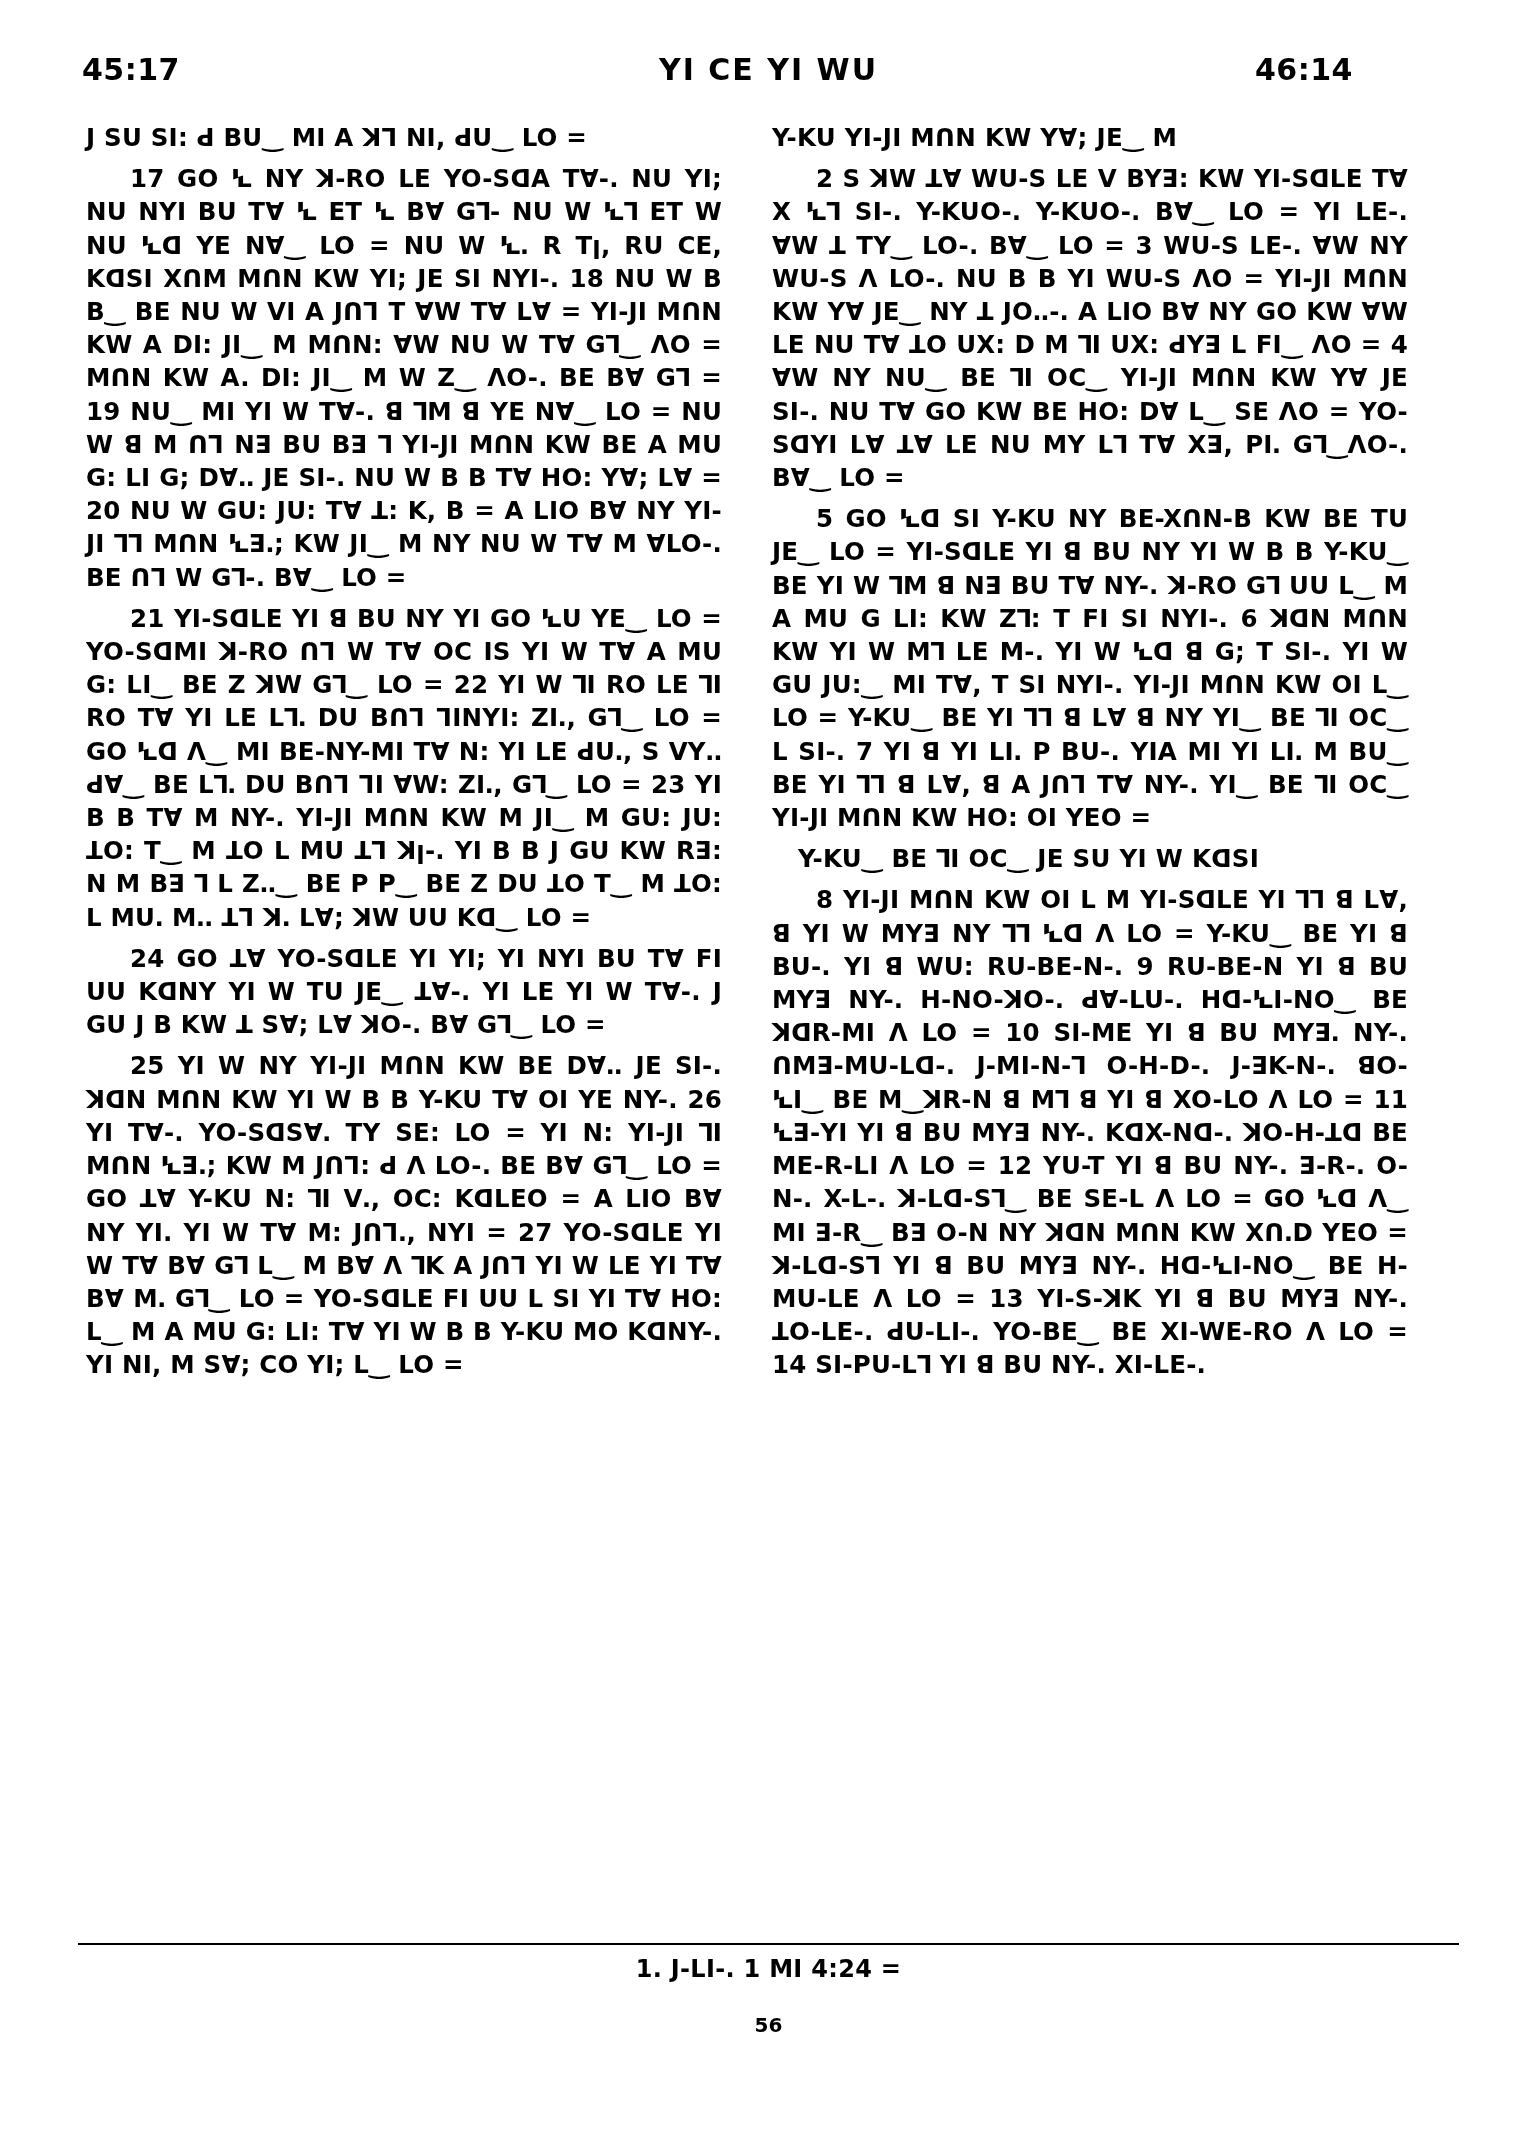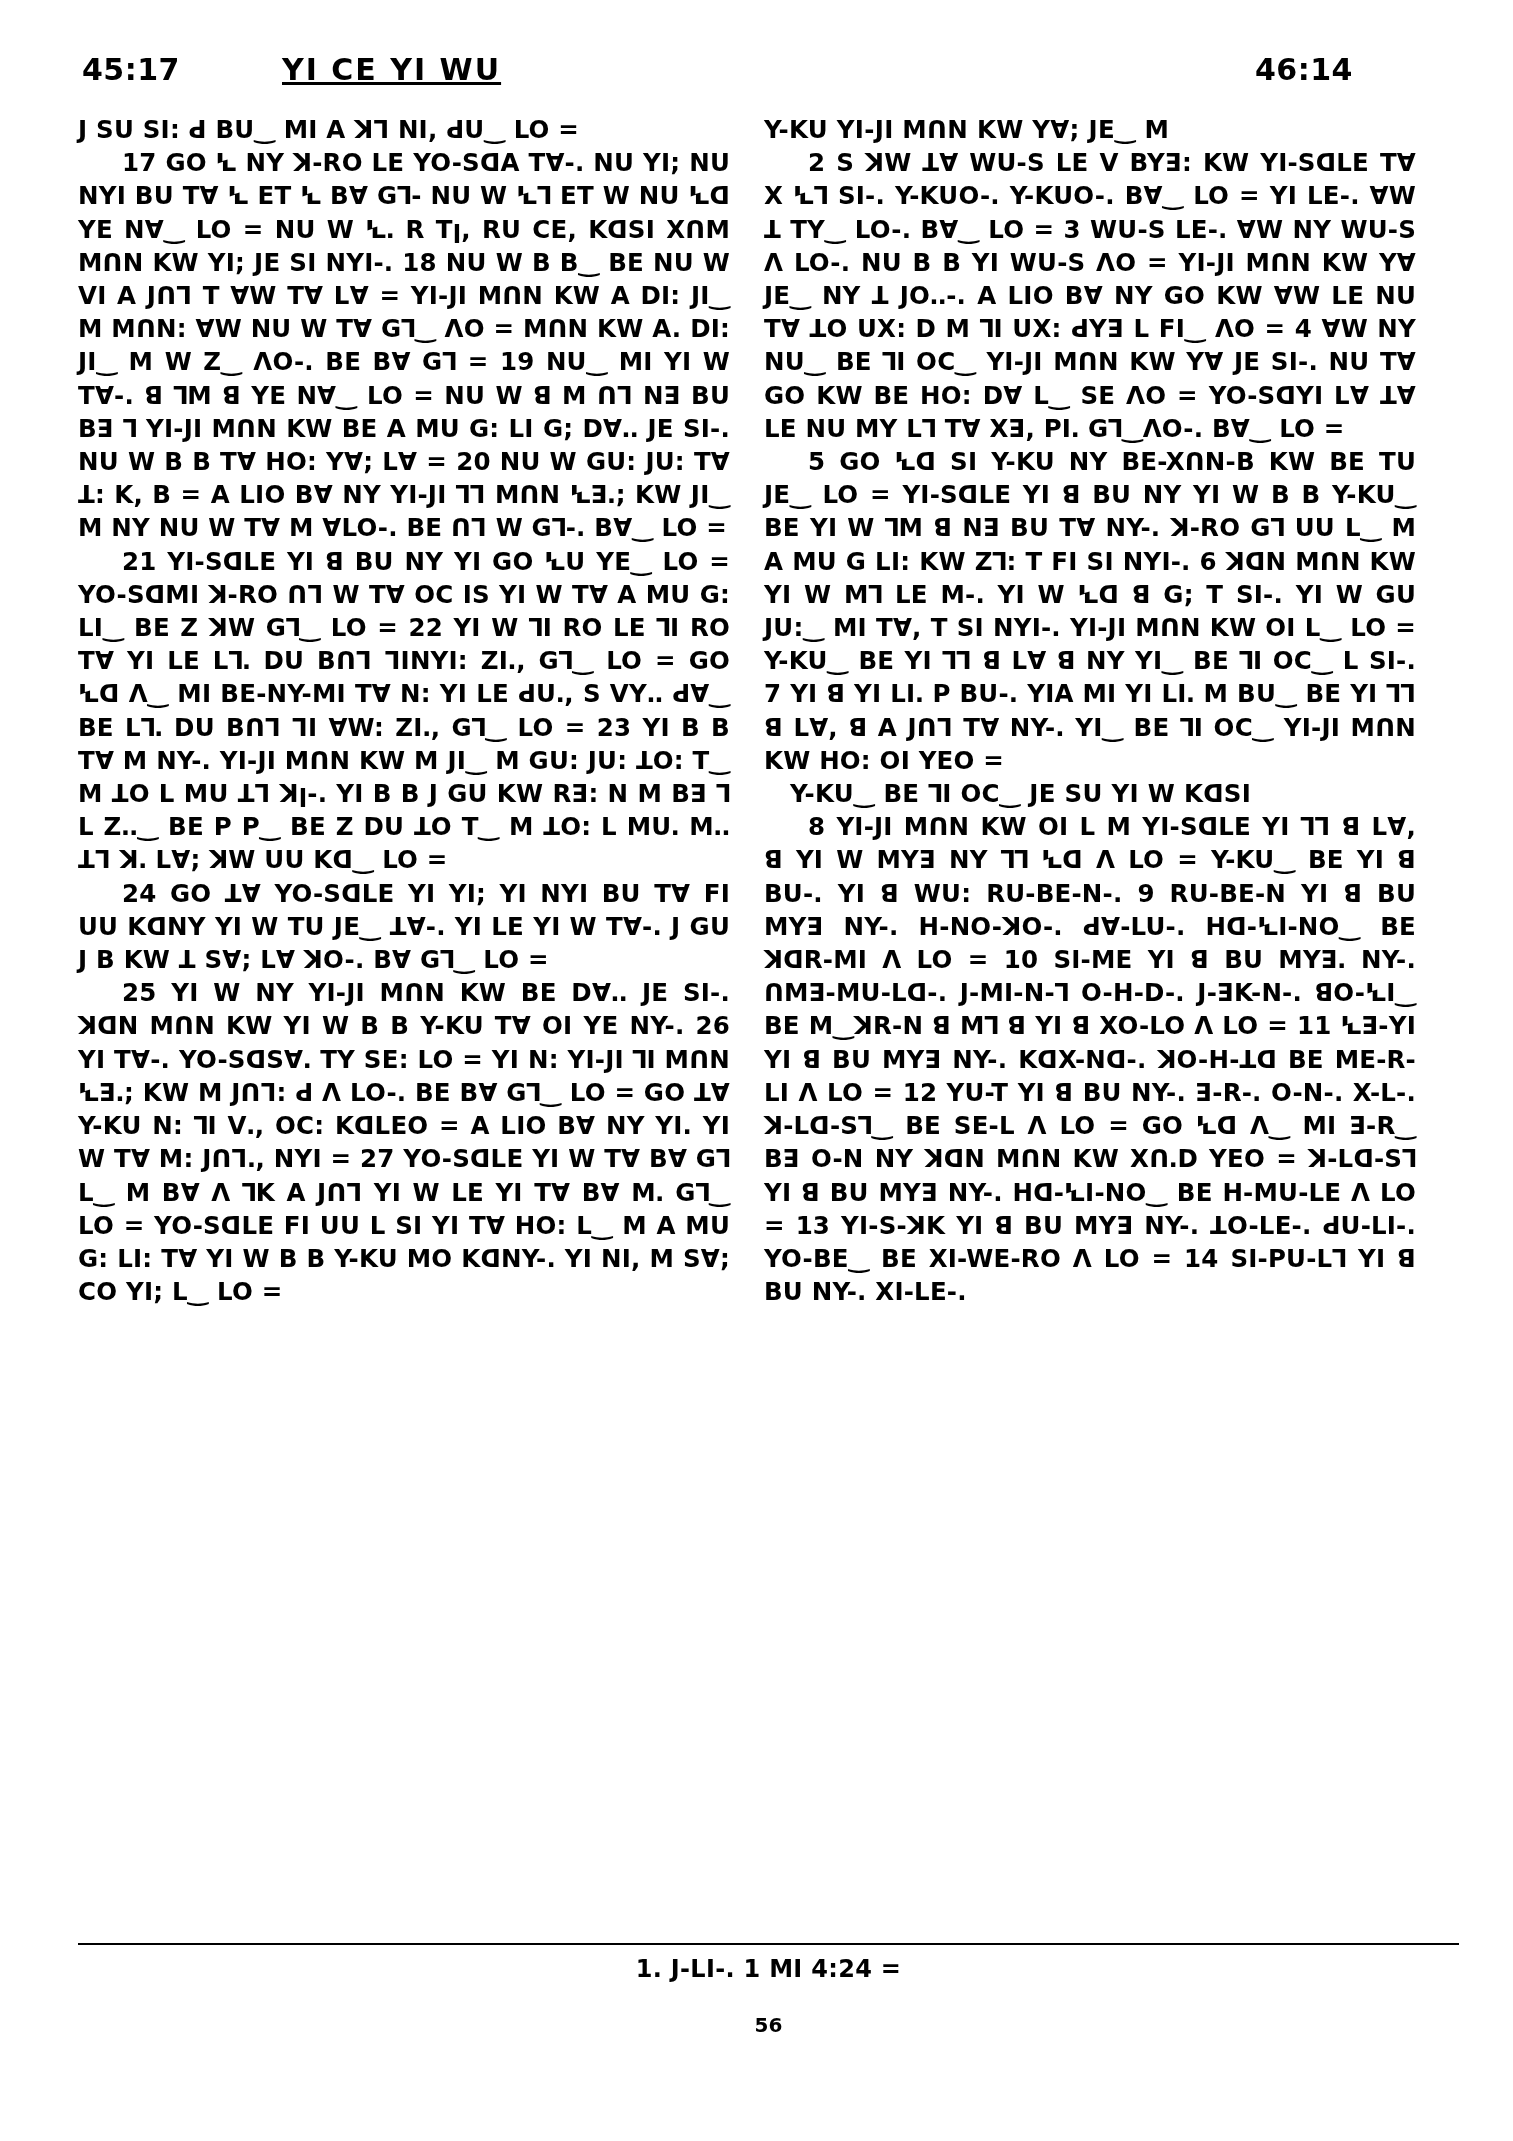--- a/index.html
+++ b/index.html
@@ -29,42 +29,41 @@
     align-items: baseline;
     justify-content: space-between;
     font-weight: bold;
     font-size: 30px;
     letter-spacing: 0.5px;
     padding: 0 4px;
     margin-bottom: 26px;
   }
   .running-head .rh-center {
     flex: 1;
-    text-align: left;
+    text-align: center;
     letter-spacing: 2px;
-    text-decoration: underline;
   }
   .running-head .rh-left { width: 200px; text-align: left; }
   .running-head .rh-right { width: 200px; text-align: left; }
 
   
   .columns {
     display: flex;
     gap: 34px;
     height: 1820px;
   }
   .col {
     width: 652px;
     font-size: 24.5px;
     line-height: 33.2px;
     font-weight: bold;
     letter-spacing: 0.2px;
   }
   .col p {
-    margin: 0;
+    margin: 8px;
     text-align: justify;
   }
   .indent { text-indent: 44px; }
   .section-head {
     margin: 6px 0 0 0;
     text-align: center;
     font-weight: bold;
     letter-spacing: 0.3px;
   }
   .section-head.left-head { text-align: left; padding-left: 26px; }

